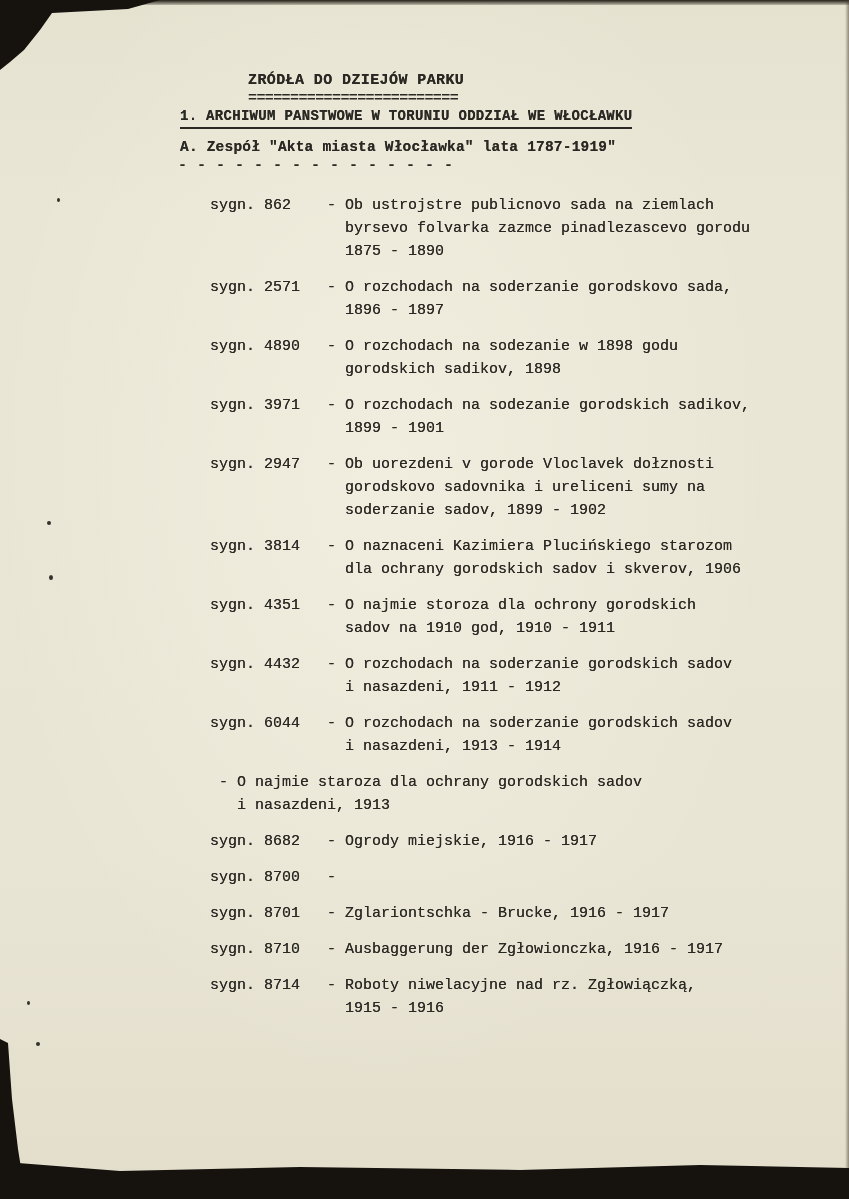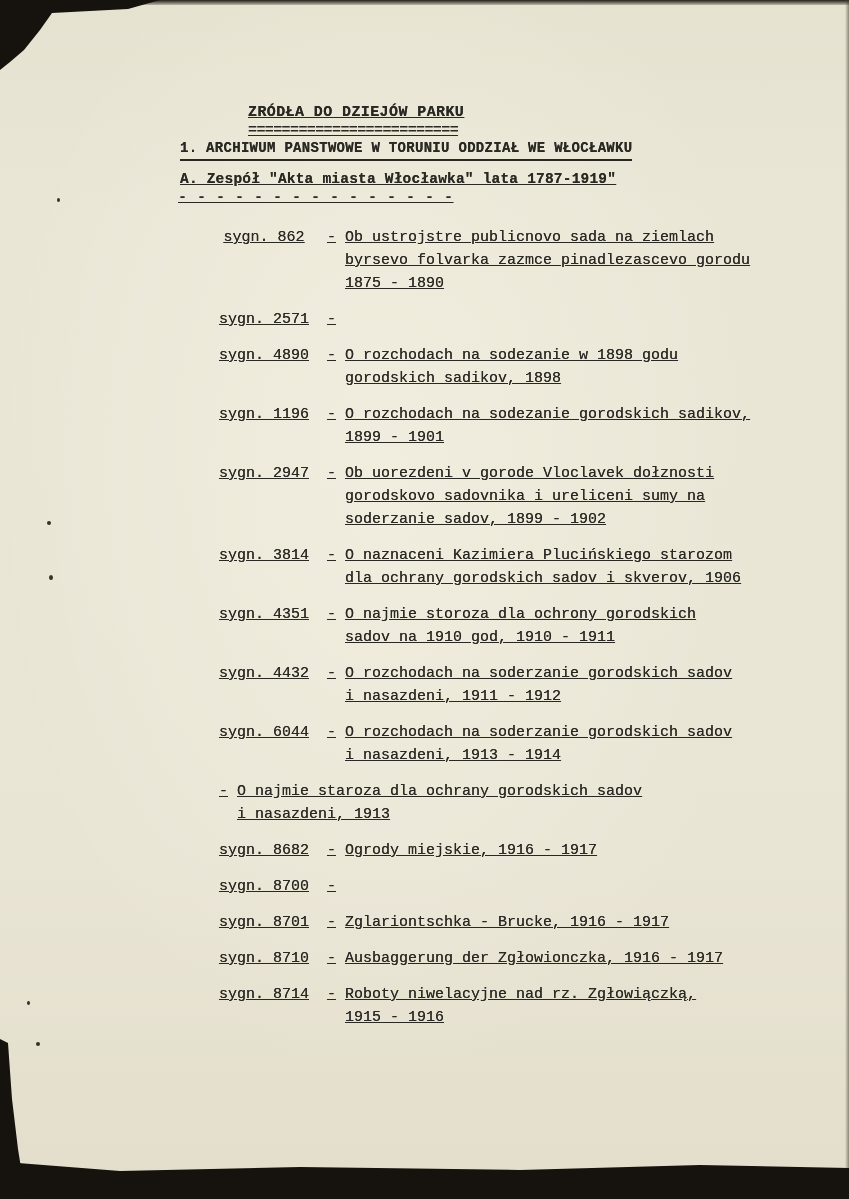--- a/index.html
+++ b/index.html
@@ -36,21 +36,21 @@
   .art-bottom-band {
     left: 0; bottom: 0; width: 849px; height: 62px;
     clip-path: polygon(0 0, 6px 8px, 18px 26px, 120px 34px, 300px 30px, 520px 33px, 700px 28px, 849px 31px, 849px 62px, 0 62px);
   }
   .art-bottom-left {
     left: 0; bottom: 0; width: 26px; height: 160px;
     clip-path: polygon(0 0, 8px 4px, 12px 60px, 18px 110px, 26px 160px, 0 160px);
   }
   .speck { position: absolute; background: #35302a; border-radius: 50%; }
   
-  .content { position: relative; padding-top: 104px; text-decoration: underline; }
+  .content { position: relative; padding-top: 72px; }
   .doc-title {
     margin-left: 248px;
     font-size: 15px;
     font-weight: bold;
     letter-spacing: 0.4px;
     text-shadow: 0 0 0.5px rgba(42,40,35,0.9);
     white-space: pre;
   }
   .title-underline {
     margin-left: 248px;
@@ -93,21 +93,20 @@
     display: flex;
     margin-left: 210px;
     margin-bottom: 13px;
     font-size: 15px;
     line-height: 23px;
     text-shadow: 0 0 0.5px rgba(42,40,35,0.85);
   }
   .entry .sygn {
     flex: 0 0 108px;
     white-space: pre;
-    text-align: center;
   }
   .entry .sep {
     flex: 0 0 27px;
     text-align: center;
   }
   .entry .desc {
     white-space: pre-line;
     max-width: 430px;
   }
 </style>
@@ -142,31 +141,33 @@
     <span class="sygn">sygn. 862</span>
     <span class="sep">-</span>
     <span class="desc">Ob ustrojstre publicnovo sada na ziemlach
 byrsevo folvarka zazmce pinadlezascevo gorodu
 1875 - 1890</span>
   </div>
 
   <div class="entry">
     <span class="sygn">sygn. 2571</span>
     <span class="sep">-</span>
+    <span class="desc">O rozchodach na soderzanie gorodskovo sada,
+1896 - 1897</span>
   </div>
 
   <div class="entry">
     <span class="sygn">sygn. 4890</span>
     <span class="sep">-</span>
     <span class="desc">O rozchodach na sodezanie w 1898 godu
 gorodskich sadikov, 1898</span>
   </div>
 
   <div class="entry">
-    <span class="sygn">sygn. 1196</span>
+    <span class="sygn">sygn. 3971</span>
     <span class="sep">-</span>
     <span class="desc">O rozchodach na sodezanie gorodskich sadikov,
 1899 - 1901</span>
   </div>
 
   <div class="entry">
     <span class="sygn">sygn. 2947</span>
     <span class="sep">-</span>
     <span class="desc">Ob uorezdeni v gorode Vloclavek dołznosti
 gorodskovo sadovnika i ureliceni sumy na

